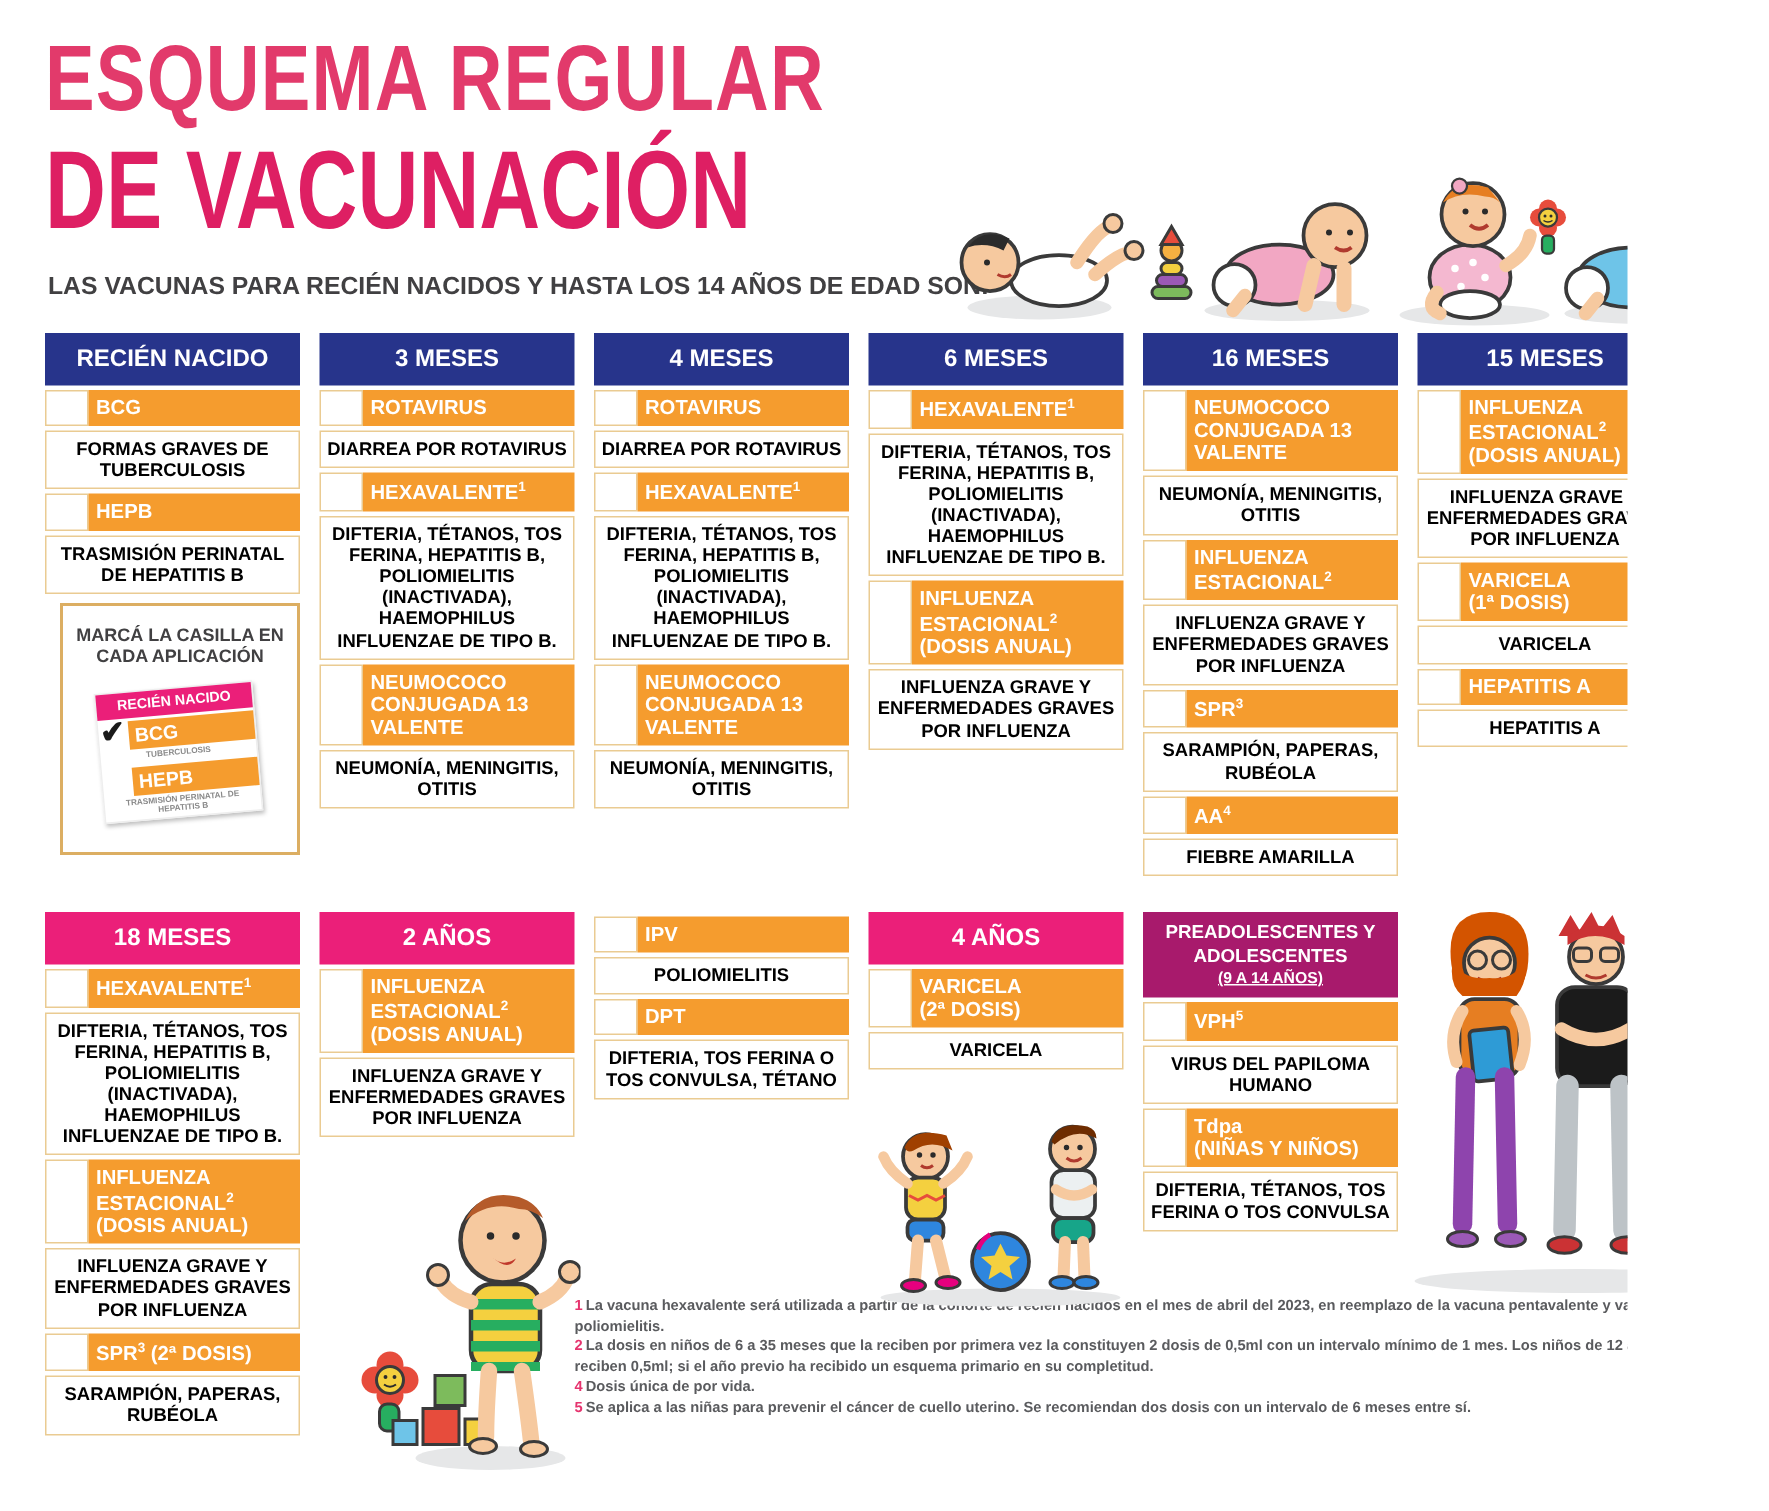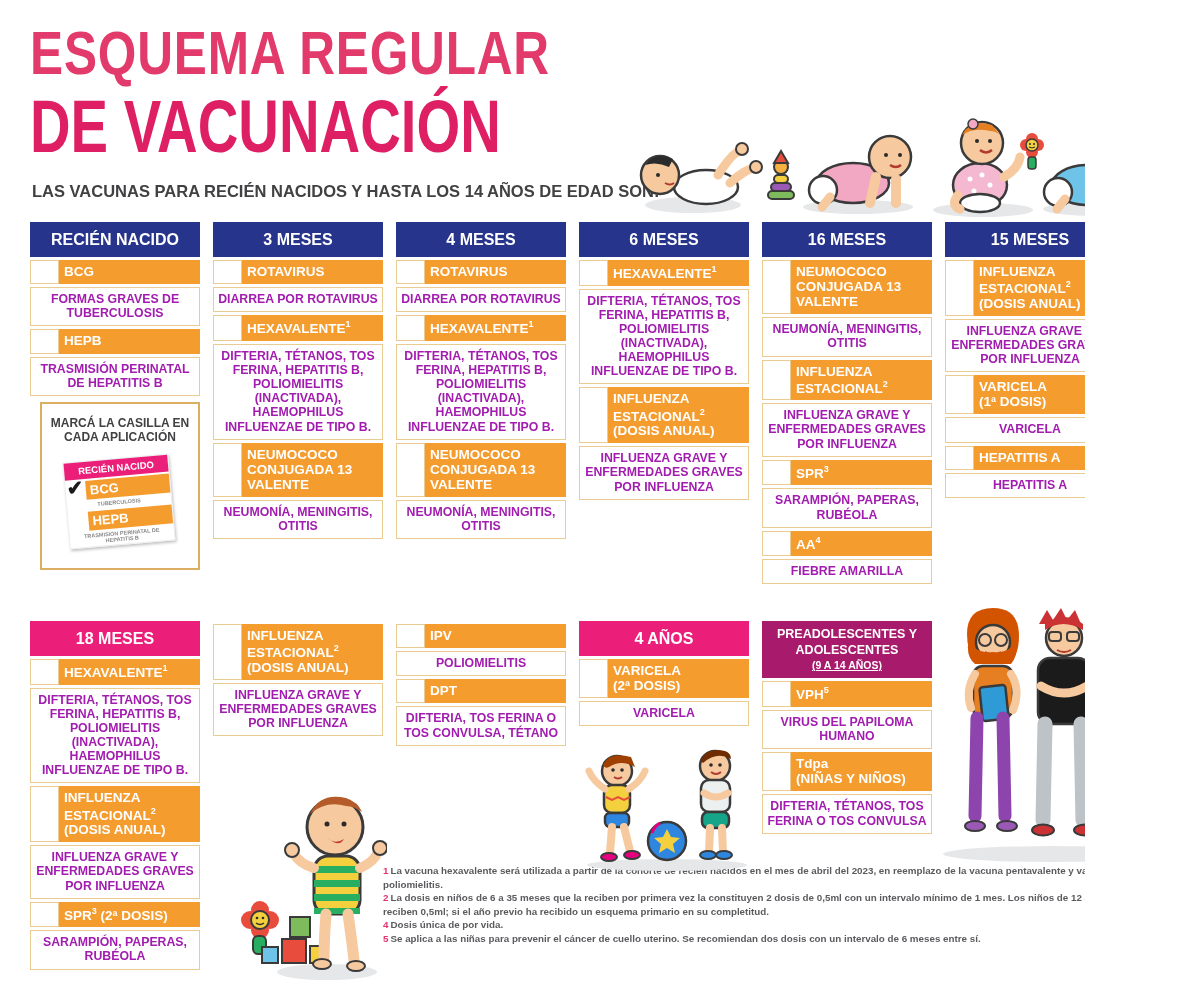--- a/index.html
+++ b/index.html
@@ -8,34 +8,34 @@
   
   .title{position:absolute;left:30px;top:22px;line-height:1;}
   .title .t1{display:block;font-size:62px;font-weight:bold;letter-spacing:1px;color:#E23A6B;
              transform:scaleX(.80);transform-origin:left top;}
   .title .t2{display:block;margin-top:6px;font-size:74px;font-weight:bold;letter-spacing:0px;color:#DE1F63;
              transform:scaleX(.76);transform-origin:left top;}
   .subtitle{position:absolute;left:32px;top:182px;font-size:16.5px;font-weight:bold;color:#414042;}
   
   .grid{position:absolute;display:flex;gap:13px;}
   #row1{left:30px;top:222px;}
-  #row2{left:30px;top:621px;}
+  #row2{left:30px;top:608px;}
   .col{width:170px;display:flex;flex-direction:column;}
   .col-header{color:#fff;font-weight:bold;text-align:center;font-size:16px;padding:9px 2px 8px;}
   .col-header.blue{background:#27348B;}
   .col-header.pink{background:#EB1F79;}
   .col-header.magenta{background:#A81A6C;font-size:12.5px;line-height:1.25;padding:6px 2px;}
   .hdr-sub{font-size:10.5px;font-weight:bold;margin-top:1px;text-decoration:underline;}
   .vrow{display:flex;margin-top:3px;}
   .vcheck{width:27px;background:#fff;border:1.5px solid #EACB92;}
   .vlabel{flex:1;background:#F59C2E;color:#fff;font-weight:bold;font-size:13.5px;
           line-height:1.12;padding:4px 5px 5px;}
   .vlabel sup{font-size:9px;}
   .v2block{display:block;}
-  .drow{margin-top:3px;background:#fff;border:1.5px solid #EACB92;color:#a21caf;font-weight:bold;
+  .drow{margin-top:3px;background:#fff;border:1.5px solid #EACB92;color:#000000;font-weight:bold;
         font-size:12.3px;line-height:1.15;text-align:center;padding:4px 2px 5px;}
   
   .note-box{position:absolute;left:40px;top:402px;width:156px;height:164px;border:2.5px solid #DCAE62;
             border-radius:0;background:#fff;}
   .note-text{margin-top:12px;text-align:center;font-size:12px;font-weight:bold;color:#414042;line-height:1.2;}
   .mini-card{position:absolute;left:24px;top:54px;width:104px;transform:rotate(-5deg);
              background:#fff;box-shadow:1px 2px 3px rgba(0,0,0,.25);border:1px solid #eee;}
   .mini-header{background:#EB1F79;color:#fff;font-weight:bold;font-size:9.5px;text-align:center;padding:3px 0;}
   .mini-vrow{display:flex;margin-top:2px;}
   .mini-check{width:20px;position:relative;}
@@ -264,20 +264,21 @@
           <div class="vlabel">INFLUENZA ESTACIONAL<sup>2</sup><span class="v2block">(DOSIS ANUAL)</span></div>
         </div>
         <div class="drow">INFLUENZA GRAVE Y ENFERMEDADES GRAVES POR INFLUENZA</div>
         <div class="vrow">
           <div class="vcheck"></div>
           <div class="vlabel">SPR<sup>3</sup><span> (2ª DOSIS)</span></div>
         </div>
         <div class="drow">SARAMPIÓN, PAPERAS, RUBÉOLA</div>
       </div>
       <div class="col">
+        <div class="col-header pink">2 AÑOS</div>
         <div class="vrow">
           <div class="vcheck"></div>
           <div class="vlabel">INFLUENZA ESTACIONAL<sup>2</sup><span class="v2block">(DOSIS ANUAL)</span></div>
         </div>
         <div class="drow">INFLUENZA GRAVE Y ENFERMEDADES GRAVES POR INFLUENZA</div>
       </div>
       <div class="col">
         <div class="vrow">
           <div class="vcheck"></div>
           <div class="vlabel">IPV</div>

